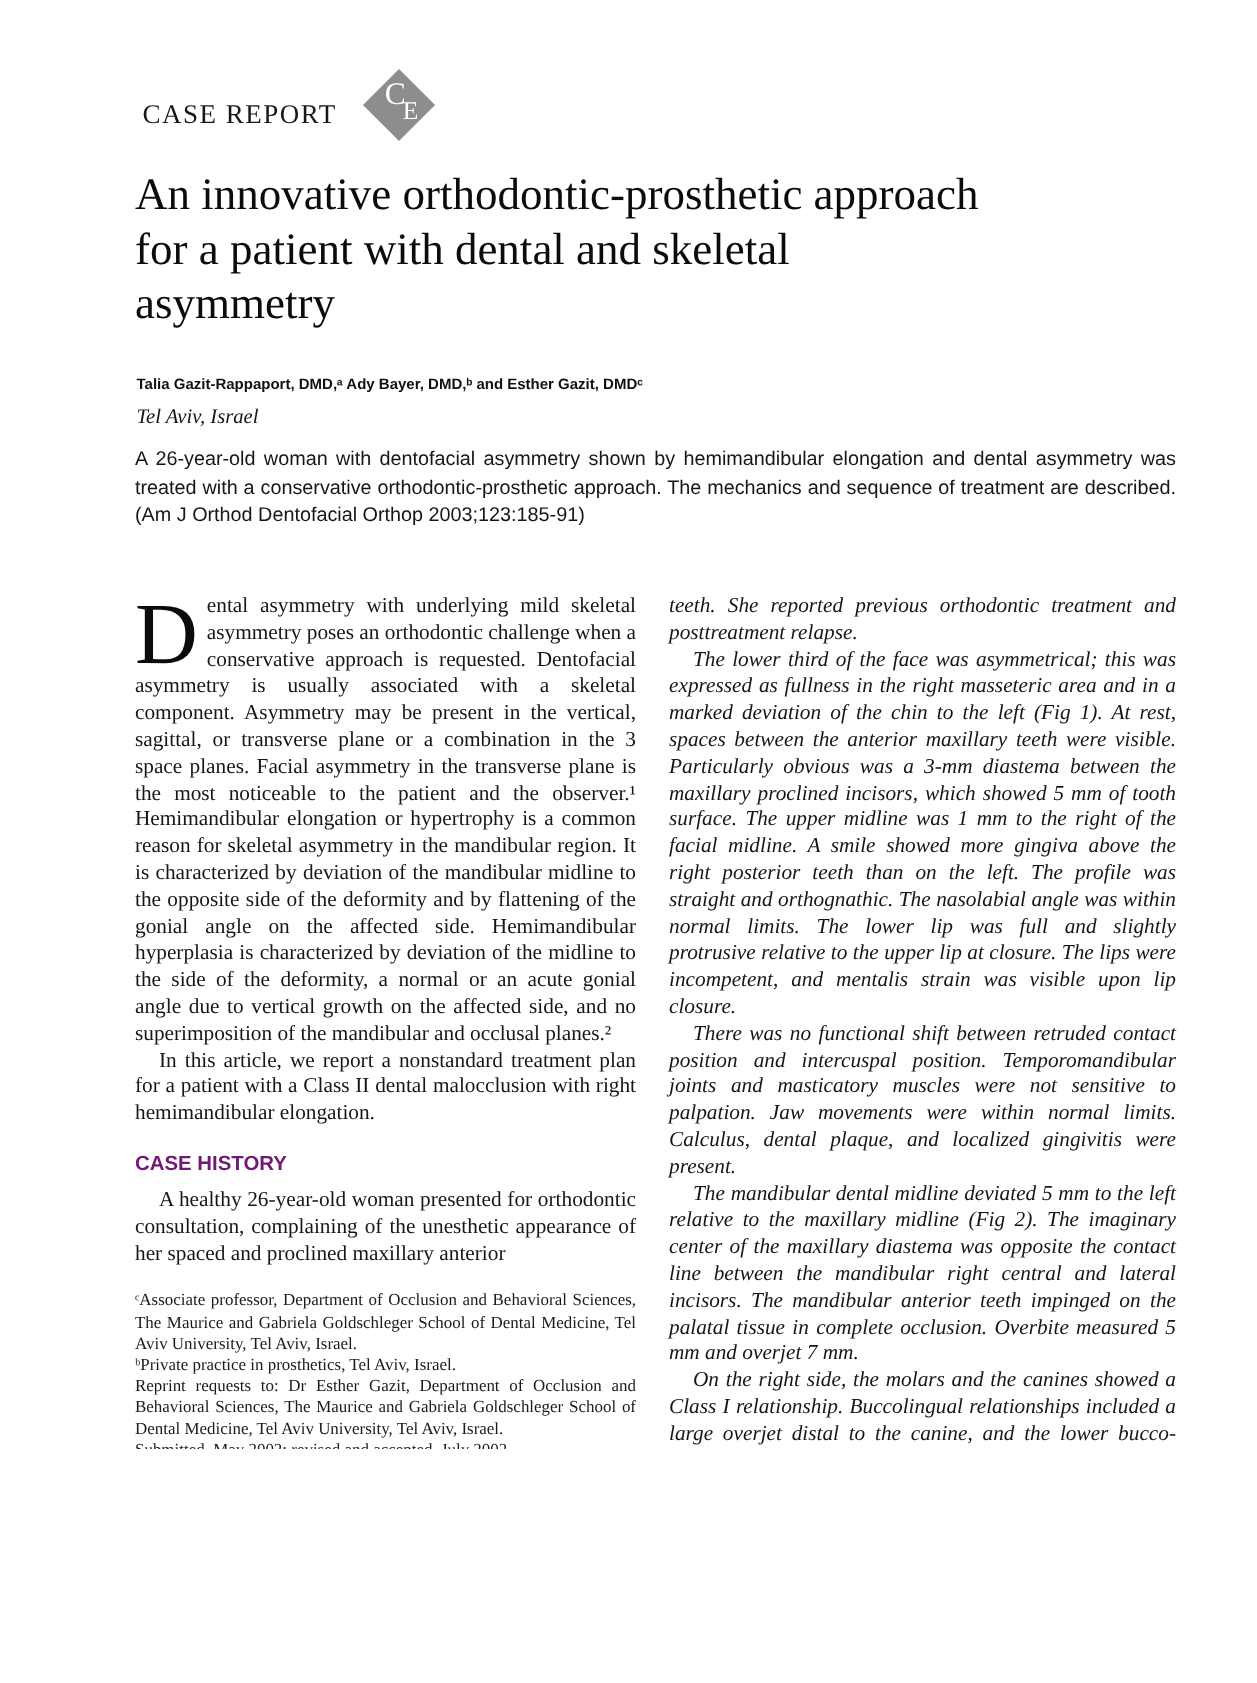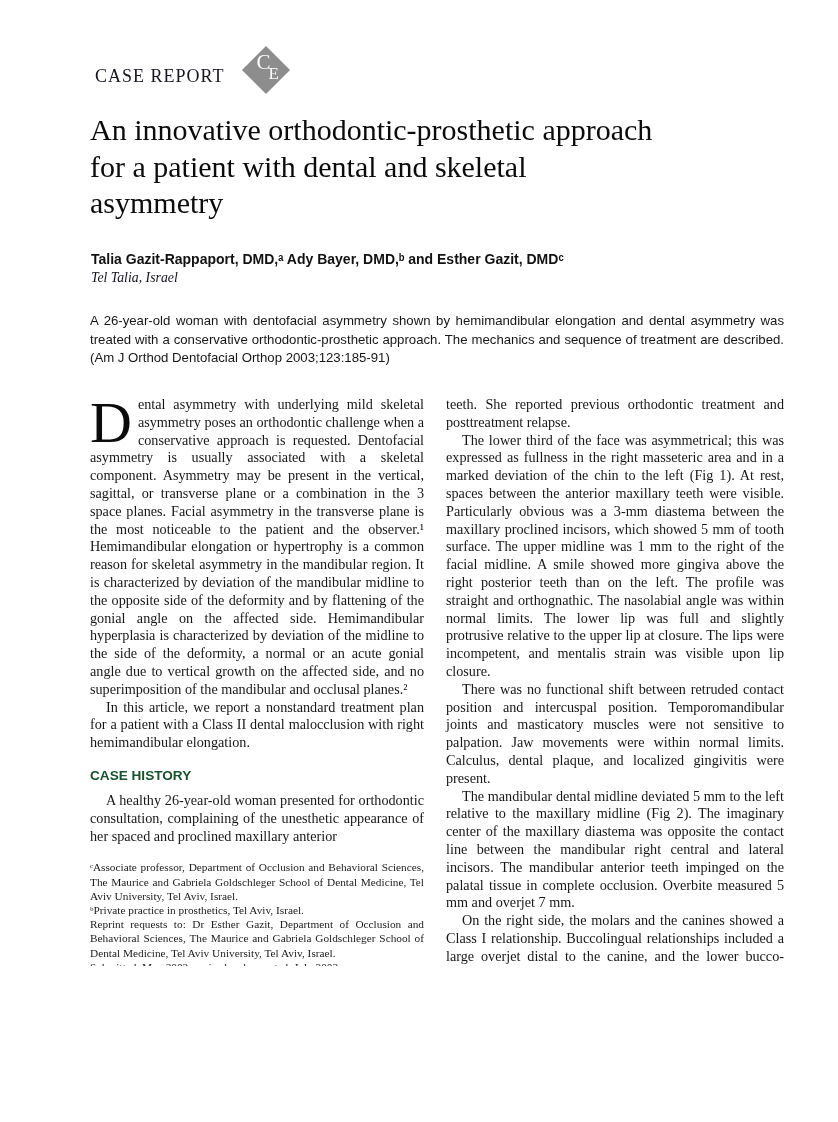--- a/index.html
+++ b/index.html
@@ -76,57 +76,57 @@
     font-weight: 400;
     color: #0b0b0b;
     white-space: pre-line;
     margin: 0;
   }
   .authors {
     position: absolute;
     left: 79px;
     top: 251px;
     font-family: "Liberation Sans", "DejaVu Sans", sans-serif;
-    font-size: 14px;
+    font-size: 10px;
     font-weight: bold;
     color: #111111;
   }
   .location {
     position: absolute;
     left: 79px;
     top: 270px;
     font-style: italic;
     font-size: 13.8px;
     color: #14141e;
   }
 
   
   .abstract {
     position: absolute;
     left: 78px;
-    top: 312px;
+    top: 297px;
     width: 694px;
     font-family: "Liberation Sans", "DejaVu Sans", sans-serif;
     font-size: 13.2px;
     line-height: 18.6px;
     text-align: justify;
     color: #161616;
   }
 
   
   .columns {
     position: absolute;
     left: 78px;
     top: 396px;
     width: 694px;
     display: flex;
     gap: 22px;
   }
   .col-left  { width: 334px; }
-  .col-right { width: 338px; }
+  .col-right { width: 338px; font-style: italic; }
 
   .body-para {
     margin: 0;
     font-size: 14.2px;
     line-height: 17.8px;
     text-align: justify;
     color: #161616;
   }
   .body-para.indent { text-indent: 16px; }
 
@@ -135,21 +135,21 @@
     font-size: 58px;
     line-height: 45px;
     padding: 4px 6px 0 0;
     color: #0b0b0b;
   }
 
   .section-heading {
     font-family: "Liberation Sans", "DejaVu Sans", sans-serif;
     font-size: 13.6px;
     font-weight: bold;
-    color: #14532d;
+    color: #701a75;
     margin: 16px 0 9px 0;
   }
 
   .footnotes {
     margin-top: 15px;
   }
   .footnote {
     font-size: 11.3px;
     line-height: 14.2px;
     text-align: justify;
@@ -178,21 +178,21 @@
       <span class="logo-c">C</span>
       <span class="logo-e">E</span>
     </span>
   </div>
 
   <h1 class="article-title">An innovative orthodontic-prosthetic approach
 for a patient with dental and skeletal
 asymmetry</h1>
 
   <div class="authors">Talia Gazit-Rappaport, DMD,ᵃ Ady Bayer, DMD,ᵇ and Esther Gazit, DMDᶜ</div>
-  <div class="location">Tel Talia, Israel</div>
+  <div class="location">Tel Aviv, Israel</div>
 
   <div class="abstract">A 26-year-old woman with dentofacial asymmetry shown by hemimandibular elongation and dental asymmetry was treated with a conservative orthodontic-prosthetic approach. The mechanics and sequence of treatment are described. (Am J Orthod Dentofacial Orthop 2003;123:185-91)</div>
 
   <div class="columns">
 
     <div class="col-left">
       <p class="body-para">
         <span class="dropcap">D</span><span>ental asymmetry with underlying mild skeletal asymmetry poses an orthodontic challenge when a conservative approach is requested. Dentofacial asymmetry is usually associated with a skeletal component. Asymmetry may be present in the vertical, sagittal, or transverse plane or a combination in the 3 space planes. Facial asymmetry in the transverse plane is the most noticeable to the patient and the observer.¹ Hemimandibular elongation or hypertrophy is a common reason for skeletal asymmetry in the mandibular region. It is characterized by deviation of the mandibular midline to the opposite side of the deformity and by flattening of the gonial angle on the affected side. Hemimandibular hyperplasia is characterized by deviation of the midline to the side of the deformity, a normal or an acute gonial angle due to vertical growth on the affected side, and no superimposition of the mandibular and occlusal planes.²</span>
       </p>
       <p class="body-para indent">In this article, we report a nonstandard treatment plan for a patient with a Class II dental malocclusion with right hemimandibular elongation.</p>

